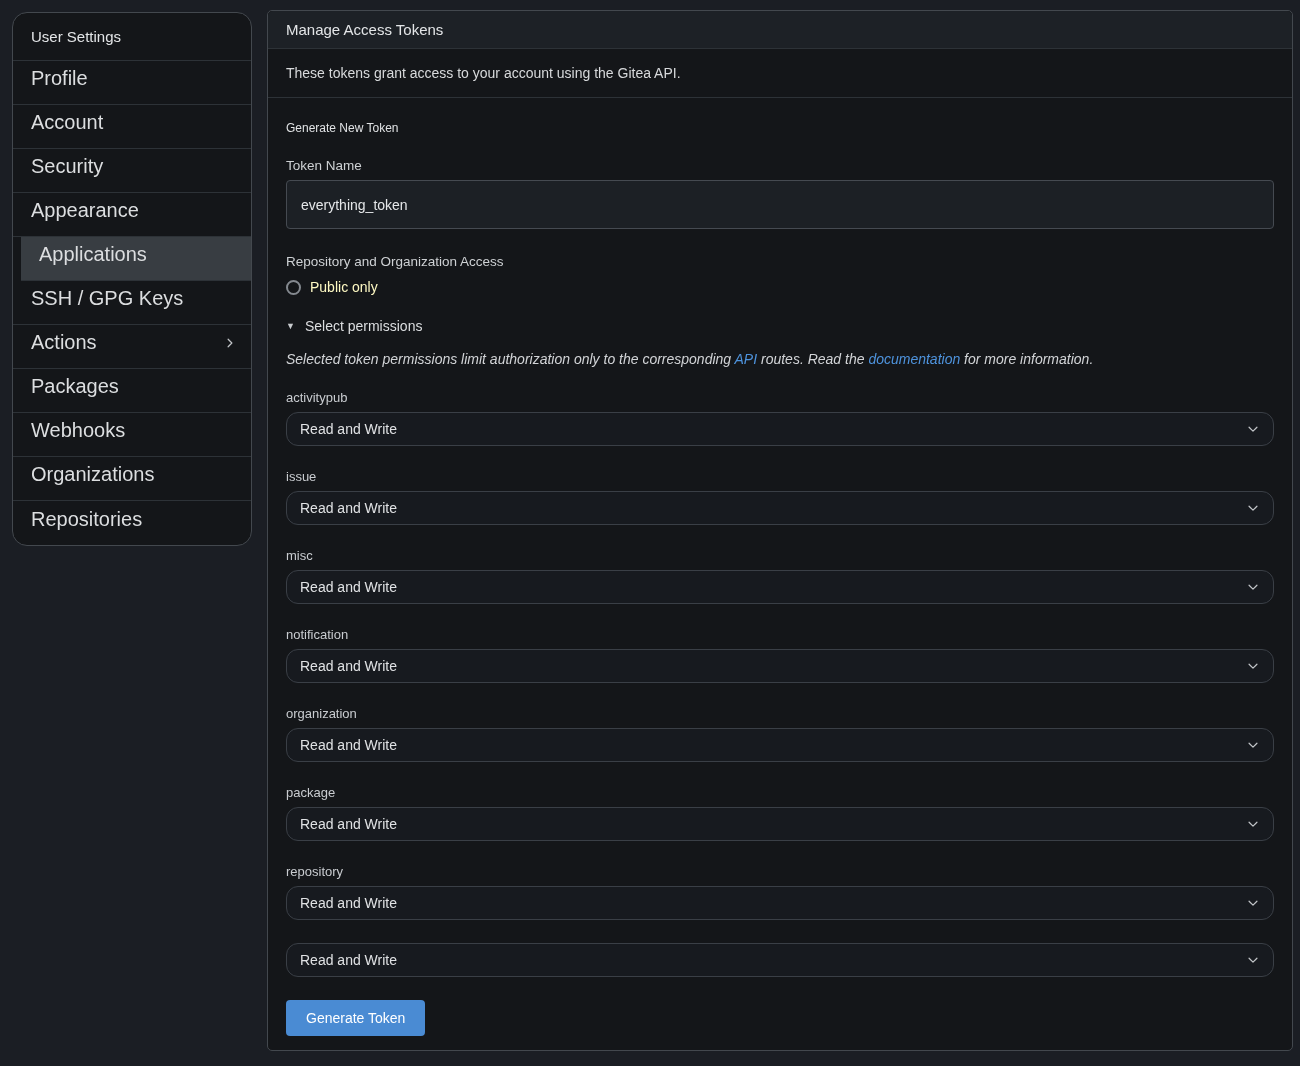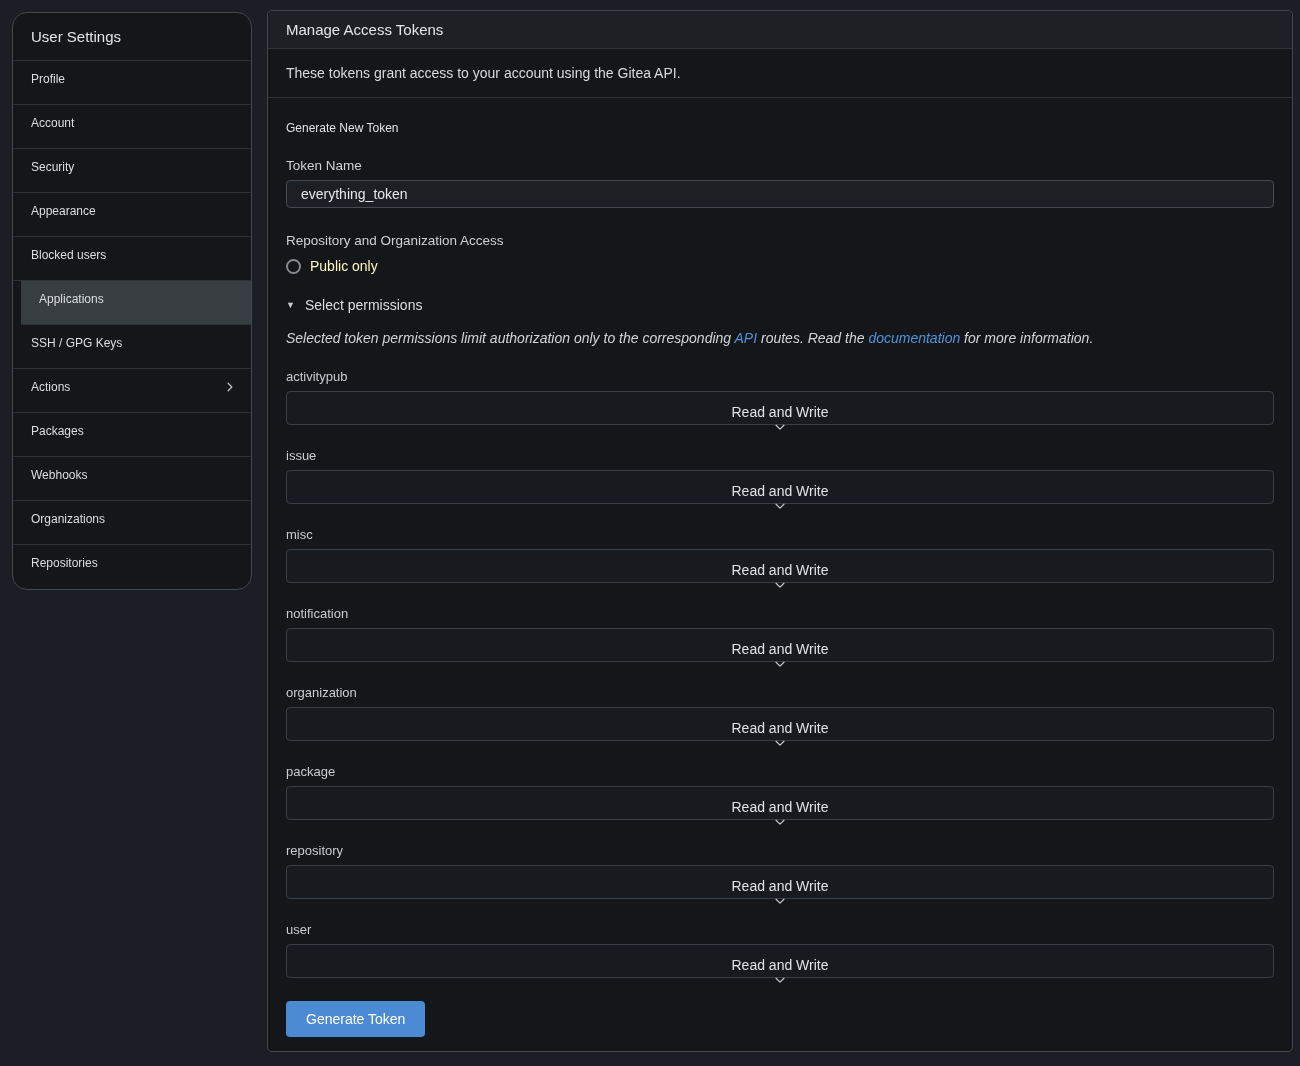--- a/index.html
+++ b/index.html
@@ -33,21 +33,21 @@
     display: flex; align-items: center;
     padding: 0 18px;
     font-size: 15px;
     color: #e3e5e7;
     border-bottom: 1px solid #2d3237;
   }
   .sb-item {
     height: 44px;
     display: flex; align-items: center; justify-content: space-between;
     padding: 0 15px 8px 18px;
-    font-size: 12px;
+    font-size: 20px;
     color: #dcdee0;
     border-bottom: 1px solid #2d3237;
     cursor: pointer;
   }
   .sb-item:last-child { border-bottom: none; }
   .sb-item.active { background: #383d42; margin-left: 8px; }
   .sb-chevron { display: flex; align-items: center; }
 
   
   .panel {
@@ -78,21 +78,21 @@
     color: #e0e2e4;
     margin: 9px 0 23px;
   }
   .field-label {
     font-size: 13.5px;
     color: #ced1d4;
   }
   .text-input {
     display: block;
     width: 100%;
-    height: 28px;
+    height: 49px;
     margin: 7px 0 25px;
     padding: 0 14px;
     background: #1c2025;
     border: 1px solid #454a51;
     border-radius: 4px;
     color: #e5e7e9;
     font-size: 14px;
     font-weight: 500;
     font-family: "Liberation Sans", sans-serif;
     outline: none;
@@ -139,28 +139,27 @@
   .scope-group { margin-bottom: 23px; }
   .scope-label {
     font-size: 13px;
     color: #c9ccd0;
     margin-bottom: 7px;
   }
   .select {
     height: 34px;
     background: #171a1f;
     border: 1px solid #3a3f46;
-    border-radius: 4px;
+    border-radius: 12px;
     display: flex; align-items: center; justify-content: space-between;
-    padding: 12px 13px;
+    padding: 1px 13px;
     font-size: 14px;
     font-weight: 500;
     color: #e0e2e4;
     cursor: pointer;
-    flex-direction: column;
   }
   .select-chevron { display: flex; align-items: center; color: #c3c6c9; }
 
   .btn-primary {
     height: 36px;
     padding: 0 20px;
     background: #4a8bd3;
     border: none;
     border-radius: 4px;
     color: #ffffff;
@@ -181,23 +180,20 @@
       </div>
     <div class="sb-item">
         <span>Account</span>
       </div>
     <div class="sb-item">
         <span>Security</span>
       </div>
     <div class="sb-item">
         <span>Appearance</span>
       </div>
-    <div class="sb-item">
-        <span>Blocked users</span>
-      </div>
     <div class="sb-item active">
         <span>Applications</span>
       </div>
     <div class="sb-item">
         <span>SSH / GPG Keys</span>
       </div>
     <div class="sb-item">
       <span>Actions</span>
       <span class="sb-chevron">
         <svg width="12" height="12" viewBox="0 0 16 16">
@@ -321,21 +317,20 @@
           <span>Read and Write</span>
           <span class="select-chevron">
               <svg width="14" height="14" viewBox="0 0 16 16">
                 <path d="M3.5 6l4.5 4.5L12.5 6" stroke="#c3c6c9" stroke-width="1.4" fill="none" stroke-linecap="round" stroke-linejoin="round"></path>
               </svg>
             </span>
         </div>
       </div>
 
       <div class="scope-group">
-        <div class="scope-label">user</div>
         <div class="select">
           <span>Read and Write</span>
           <span class="select-chevron">
               <svg width="14" height="14" viewBox="0 0 16 16">
                 <path d="M3.5 6l4.5 4.5L12.5 6" stroke="#c3c6c9" stroke-width="1.4" fill="none" stroke-linecap="round" stroke-linejoin="round"></path>
               </svg>
             </span>
         </div>
       </div>
 

